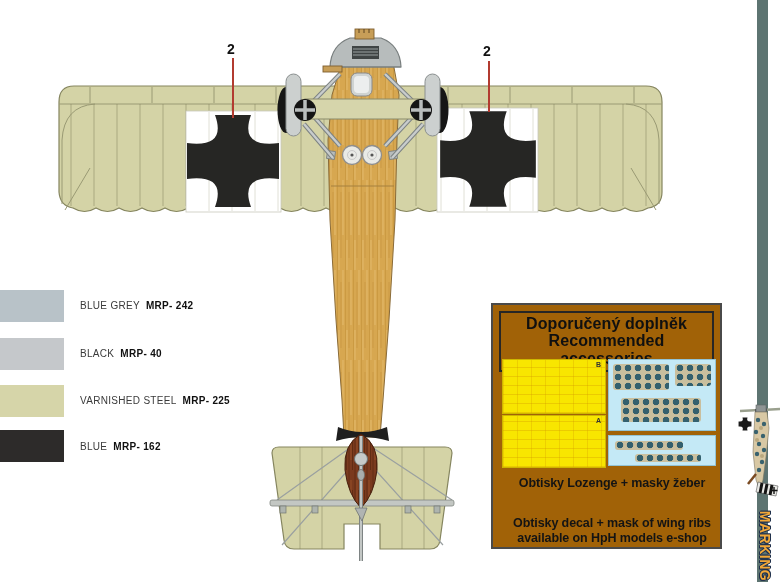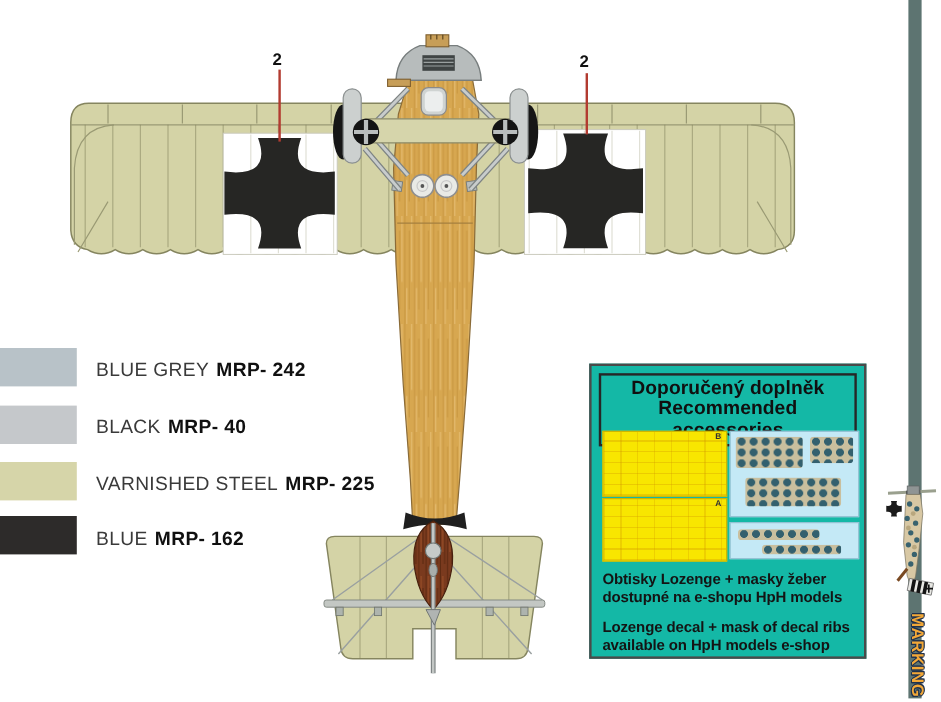--- a/index.html
+++ b/index.html
@@ -15,45 +15,45 @@
   .callout-label{position:absolute;font-weight:bold;font-size:14px;color:#111;}
   .callout-line{position:absolute;width:2px;background:#b23b30;}
   #callout-left-label{left:227px;top:41px;}
   #callout-right-label{left:483px;top:43px;}
   #callout-left-line{left:232px;top:58px;height:60px;}
   #callout-right-line{left:488px;top:61px;height:51px;}
 
   
   .swatch{position:absolute;left:0;width:64px;height:32px;}
   #swatch-0{top:290px;} #swatch-1{top:338px;} #swatch-2{top:385px;} #swatch-3{top:430px;}
-  .legend-label{position:absolute;left:80px;font-size:16px;color:#3a3a3a;letter-spacing:.3px;white-space:nowrap;}
+  .legend-label{position:absolute;left:80px;font-size:10px;color:#3a3a3a;letter-spacing:.3px;white-space:nowrap;}
   #legend-label-0{top:300px;} #legend-label-1{top:348px;} #legend-label-2{top:395px;} #legend-label-3{top:441px;}
   .legend-label .code{font-weight:bold;color:#101010;margin-left:6px;}
 
   
   #acc-box{position:absolute;left:491px;top:303px;width:231px;height:246px;
-    border:2px solid #4a4a4a;background:#14b8a6;box-sizing:border-box;}
+    border:2px solid #4a4a4a;background:#a16207;box-sizing:border-box;}
   #acc-title{position:absolute;left:6px;top:6px;right:6px;border:2px solid #262626;
     text-align:center;font-weight:bold;font-size:16px;line-height:1.08;color:#101010;
     padding:2px 0 3px 0;letter-spacing:.1px;}
   .mask-sheet{position:absolute;background:#f8e600;border:1px solid #cdb600;box-sizing:border-box;
     background-image:
       repeating-linear-gradient(0deg, rgba(205,140,0,.30) 0 1px, rgba(0,0,0,0) 1px 9px),
       repeating-linear-gradient(90deg, rgba(205,140,0,.25) 0 1px, rgba(0,0,0,0) 1px 14px);}
   #mask-b{left:9px;top:54px;width:104px;height:55px;}
   #mask-a{left:9px;top:110px;width:104px;height:53px;}
   .mask-letter{position:absolute;right:4px;top:1px;font-size:7px;font-weight:bold;color:#333;}
   .decal-sheet{position:absolute;background:#c4e9f6;border:1px solid #93c3d4;box-sizing:border-box;}
   #decal-1{left:115px;top:54px;width:108px;height:72px;}
   #decal-2{left:115px;top:130px;width:108px;height:31px;}
   .loz{position:absolute;background-color:#c9bf9e;border-radius:3px;
     background-image:radial-gradient(circle at 5px 4px, #33606e 3px, rgba(0,0,0,0) 3.6px);
     background-size:10px 9px;}
   .acc-note{position:absolute;left:9px;width:220px;font-weight:bold;font-size:12.5px;
-    line-height:1.18;color:#141414;letter-spacing:-.1px;white-space:nowrap;}
+    line-height:1.18;color:#141414;letter-spacing:-.1px;white-space:nowrap;text-align:center;}
   #acc-note-cz{top:171px;} #acc-note-en{top:211px;}
 
   
   #side-stripe{position:absolute;left:757px;top:0;width:11px;height:582px;}
   #marking-label{position:absolute;left:737px;top:538px;width:56px;height:16px;
     display:flex;align-items:center;justify-content:center;
     transform:rotate(90deg);font-weight:bold;font-size:14px;letter-spacing:.5px;
     text-shadow:1px 0 #20314c,-1px 0 #20314c,0 1px #20314c,0 -1px #20314c,1px 1px #20314c,-1px -1px #20314c;}
   #plane-thumb{position:absolute;left:736px;top:402px;width:48px;height:102px;}
 </style>
@@ -217,24 +217,23 @@
       <div class="loz" style="left:66px;top:4px;width:36px;height:22px;"></div>
       <div class="loz" style="left:12px;top:38px;width:80px;height:24px;"></div>
     </div>
     <div class="decal-sheet" id="decal-2">
       <div class="loz" style="left:6px;top:5px;width:68px;height:9px;"></div>
       <div class="loz" style="left:26px;top:18px;width:66px;height:8px;"></div>
     </div>
 
     <div class="acc-note" id="acc-note-cz">
       <div>Obtisky Lozenge + masky žeber</div>
-      <div>dostupné na e-shopu HpH models</div>
     </div>
     <div class="acc-note" id="acc-note-en">
-      <div>Lozenge decal + mask of decal ribs</div>
+      <div>Obtisky decal + mask of wing ribs</div>
       <div>available on HpH models e-shop</div>
     </div>
   </div>
 
   <div id="side-stripe" style="background: rgb(93, 116, 113);"></div>
 
   <svg id="plane-thumb" viewBox="0 0 48 102">
     <path d="M4,9 L44,7" stroke="#9aa08e" stroke-width="2.5"></path>
     <path d="M19,8.5 L31,7.8" stroke="#555" stroke-width="3"></path>
     <rect x="20" y="3" width="10" height="7" fill="#8f9494" stroke="#5f6464" stroke-width="0.6"></rect>

